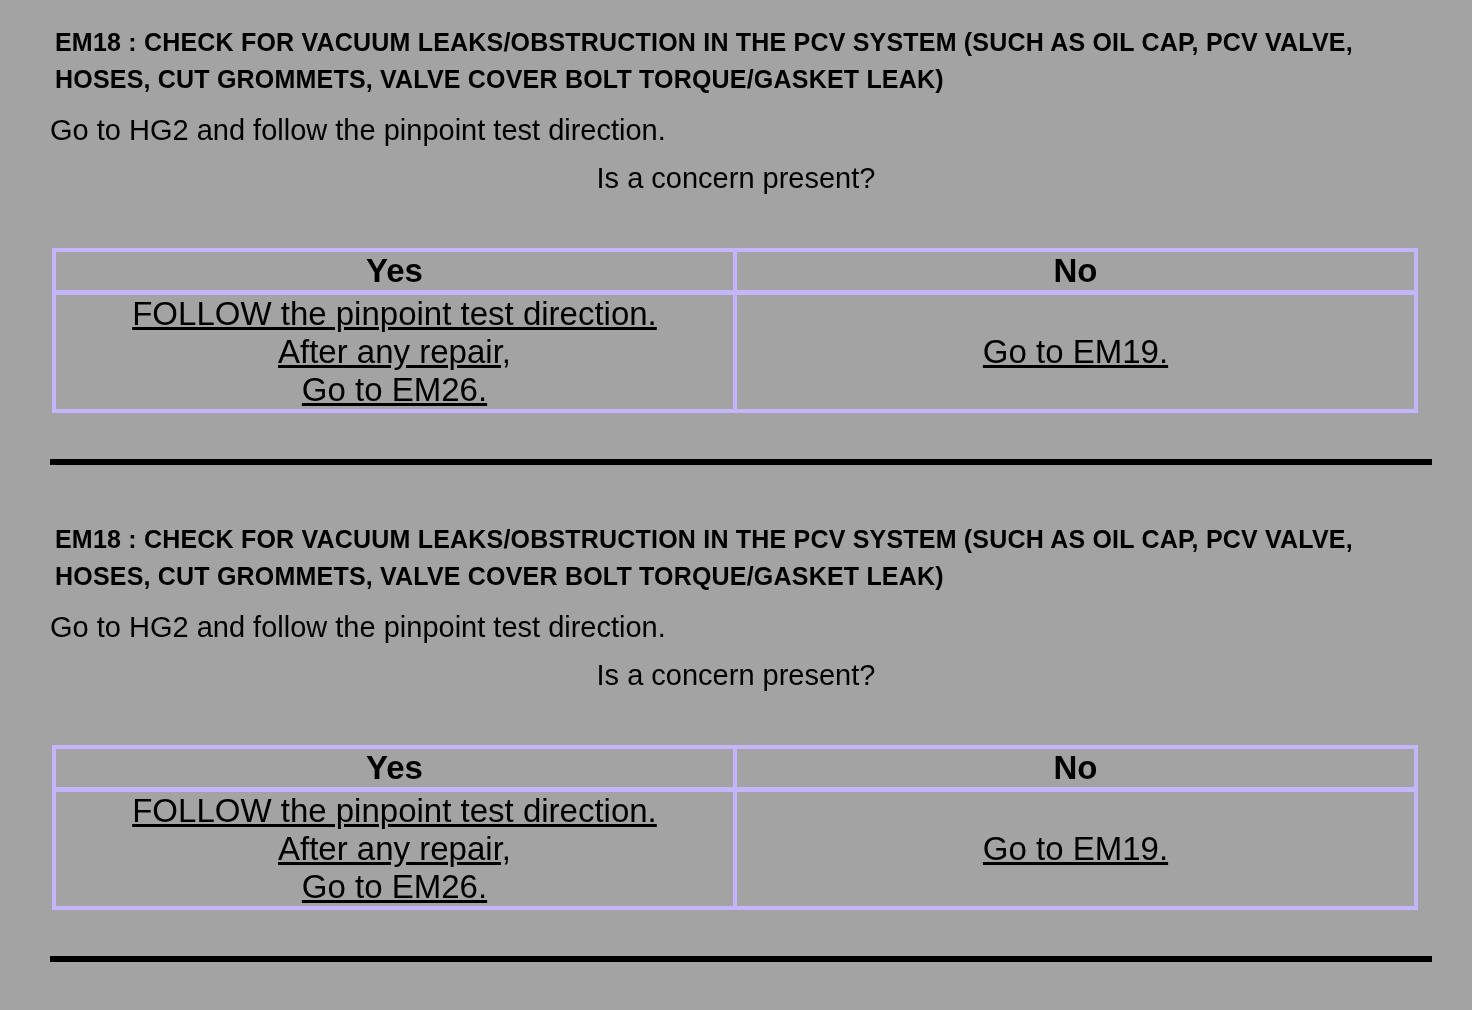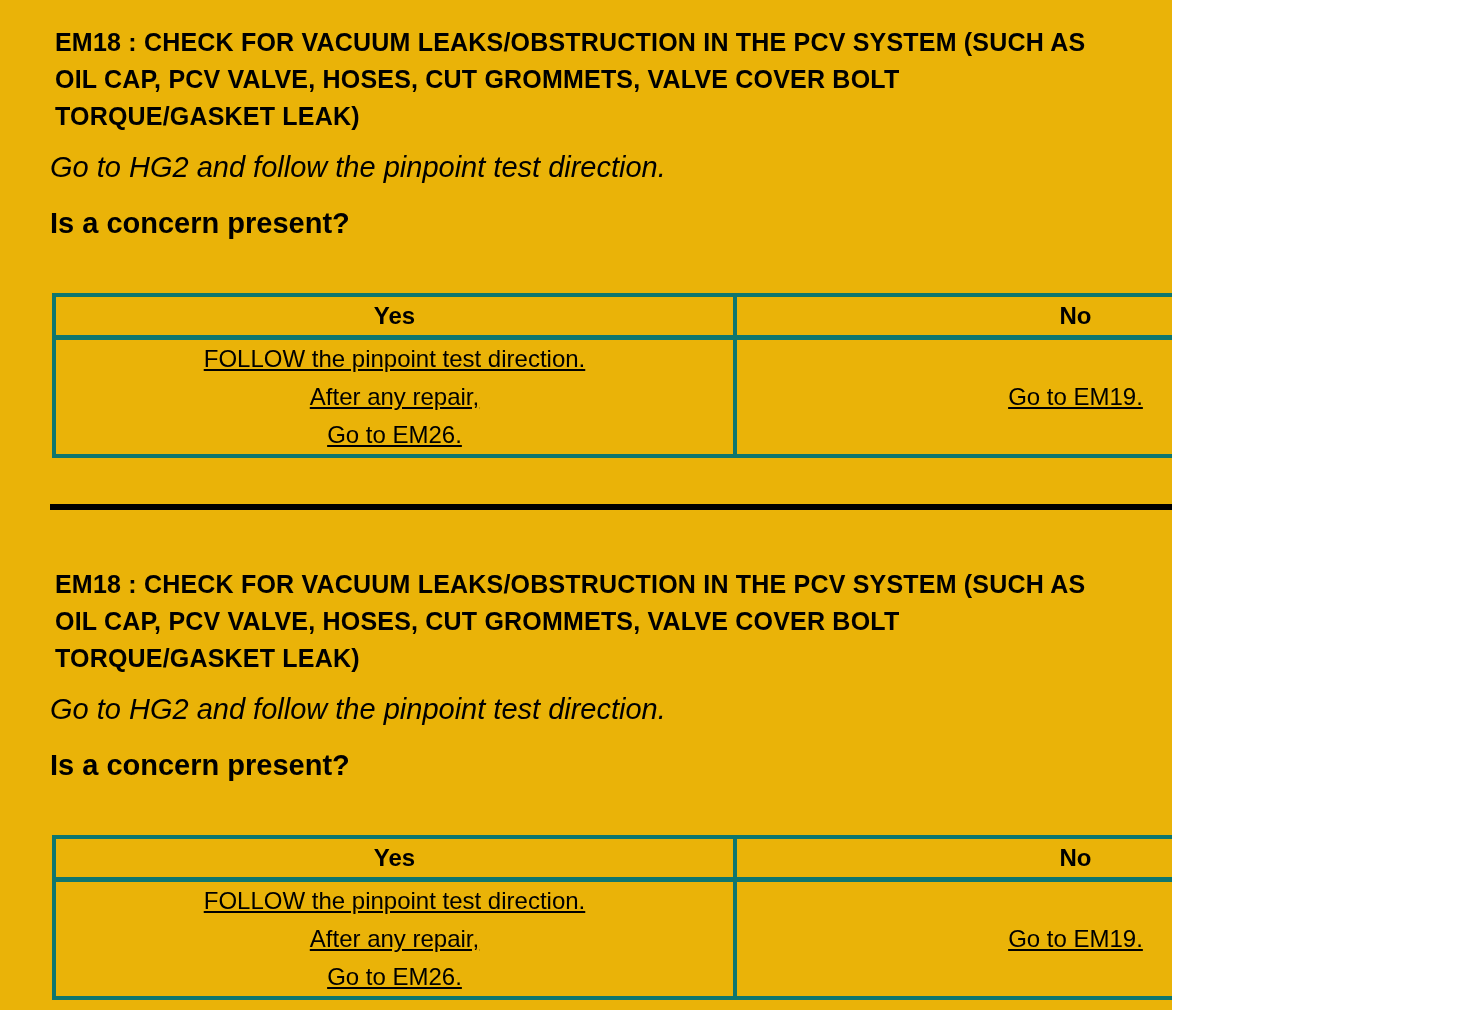--- a/index.html
+++ b/index.html
@@ -2,60 +2,60 @@
 <html><head>
 <meta charset="utf-8">
 <style>
   html, body {
     margin: 0;
     padding: 0;
     background: #ffffff;
   }
   .page {
     position: relative;
-    width: 1172px;
+    width: 1472px;
     height: 1010px;
     box-sizing: border-box;
     padding: 24px 50px 0 50px;
-    background: #eab308;
+    background: #a3a3a3;
     color: #000000;
     font-family: "Liberation Sans", sans-serif;
     overflow: hidden;
   }
   .section-heading {
     margin: 0 0 0 5px;
     font-size: 25px;
     font-weight: bold;
     line-height: 37px;
     letter-spacing: 0.2px;
   }
   .instruction {
     margin: 14px 0 0 0;
     font-size: 29px;
     font-weight: normal;
     line-height: 36px;
-    font-style: italic;
   }
   .question {
-    margin: 20px 0 0 0;
+    margin: 12px 0 0 0;
     font-size: 29px;
-    font-weight: bold;
+    font-weight: normal;
     line-height: 36px;
+    text-align: center;
   }
   .decision-table {
     width: 1366px;
     margin: 52px 0 0 2px;
     border-collapse: collapse;
     table-layout: fixed;
   }
   .decision-table th,
   .decision-table td {
-    border: 4px solid #0f766e;
+    border: 4px solid #c4b5fd;
     text-align: center;
-    font-size: 24px;
+    font-size: 33px;
     padding: 0;
   }
   .decision-table th {
     font-weight: bold;
     line-height: 34px;
     padding: 2px 0;
     border-bottom-width: 5px;
   }
   .decision-table td {
     height: 110px;

